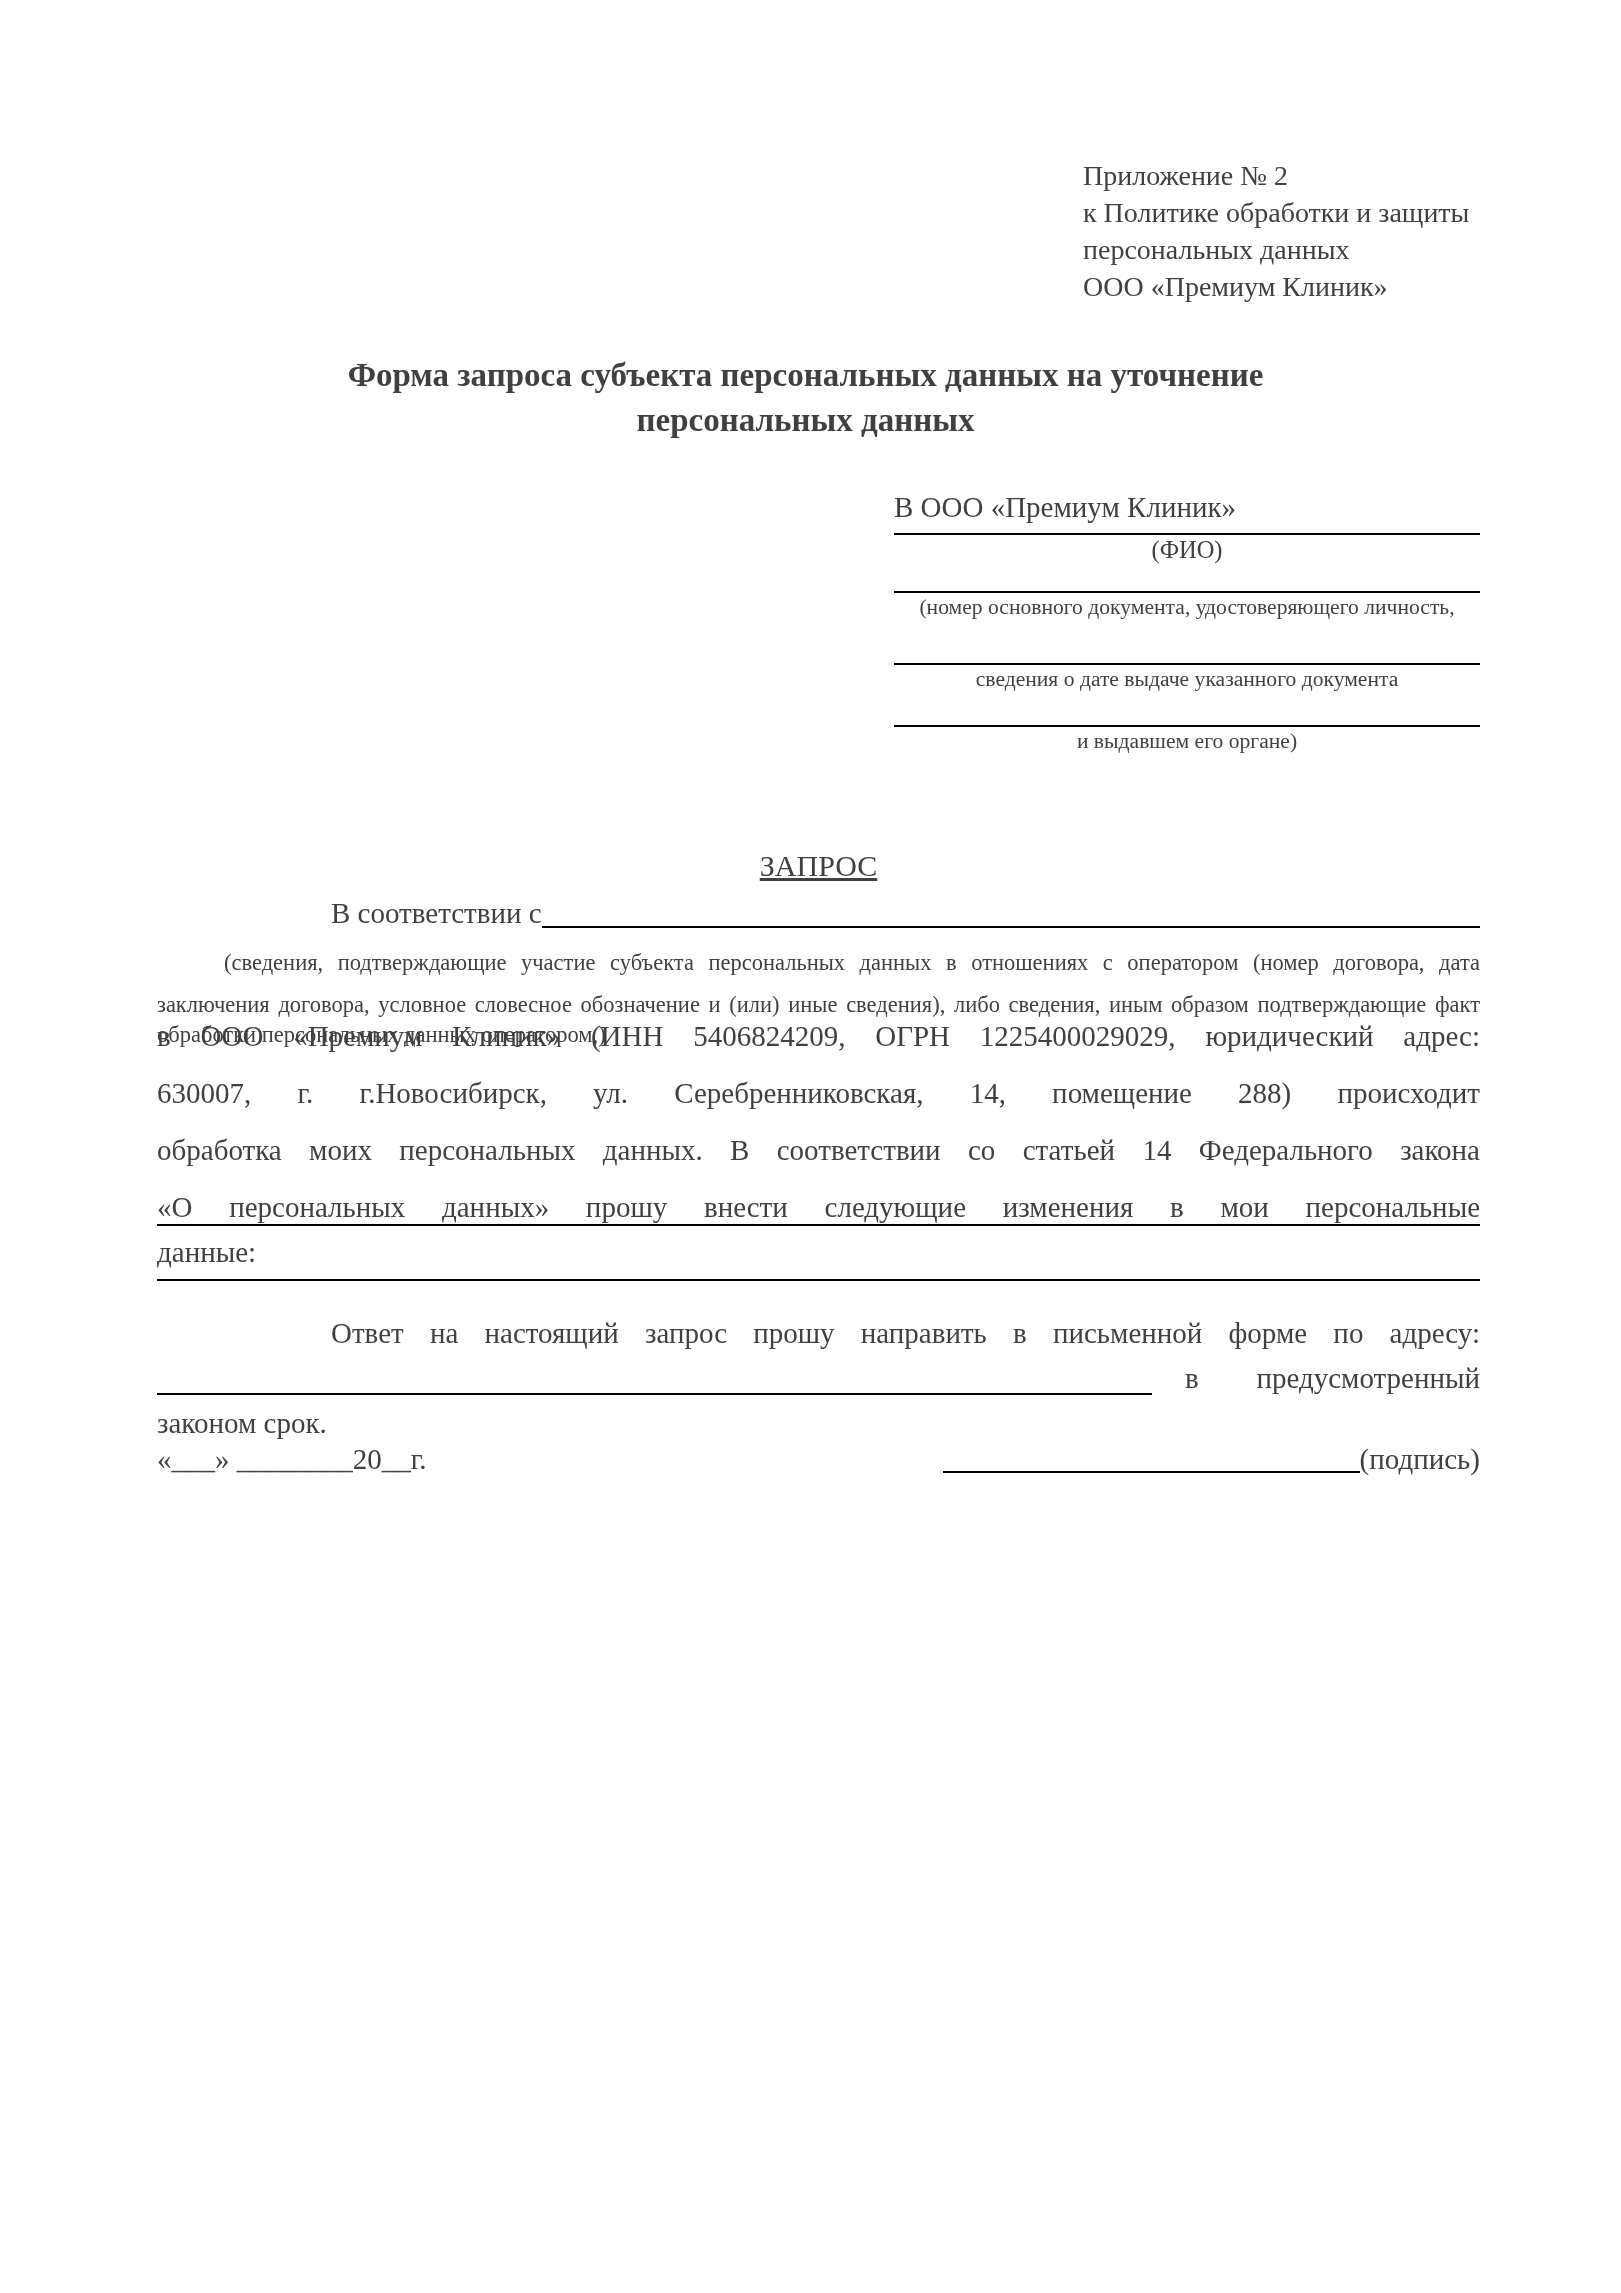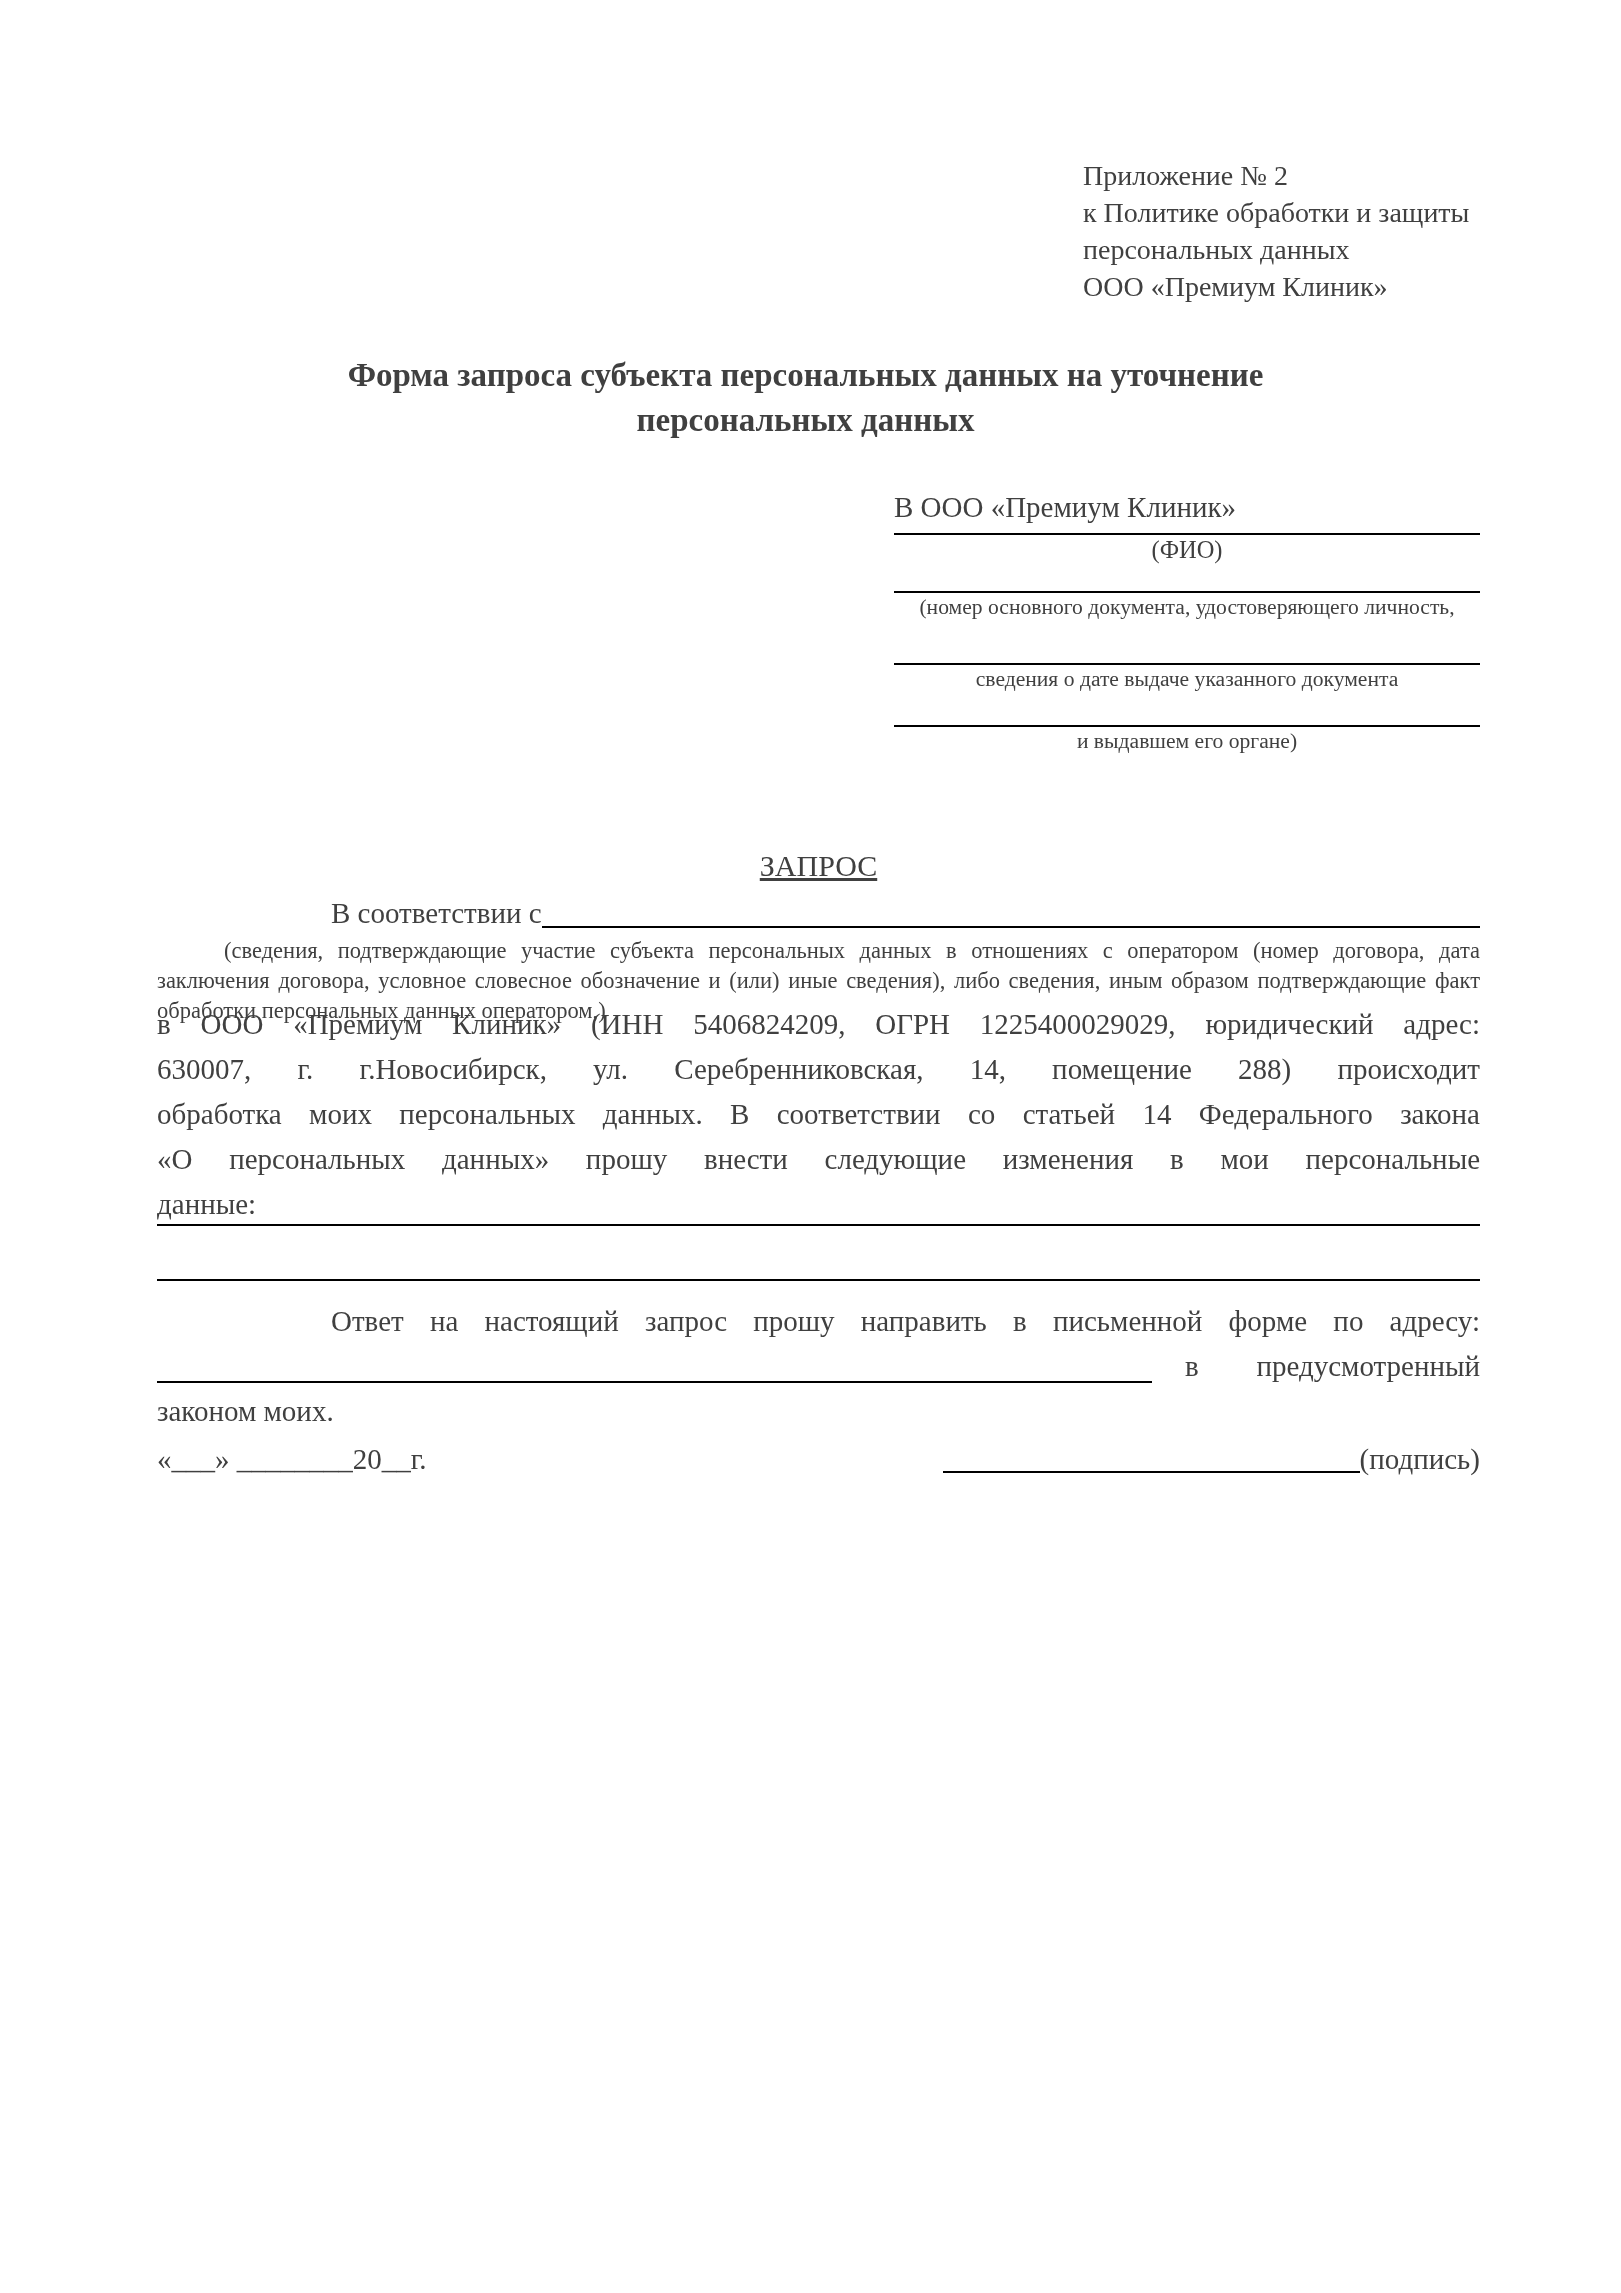--- a/index.html
+++ b/index.html
@@ -30,21 +30,21 @@
   
   .request-heading{left:157px;width:1323px;top:849px;font-size:30px;text-align:center;text-decoration:underline;}
   .basis-line{left:157px;width:1323px;top:894px;font-size:29px;line-height:39px;
               display:flex;padding-left:174px;box-sizing:border-box;}
   .basis-fill{flex:1;border-bottom:2.9px solid #000;margin-bottom:4.9px;}
 
   .footnote{left:157px;width:1323px;top:936px;font-size:22.5px;line-height:30px;}
   .footnote .indent1{text-indent:67px;}
 
   .bodytext{left:157px;width:1323px;top:1002px;font-size:29px;line-height:45px;}
-  .jl{text-align:justify;text-align-last:justify;}
+  .jl{text-align:justify;text-align-last:justify;margin-top:12px;}
 
   .blank-1{left:157px;width:1323px;top:1224px;}
   .blank-2{left:157px;width:1323px;top:1279px;}
 
   .reply{left:157px;width:1323px;top:1299px;font-size:29px;line-height:45px;}
   .reply-l1{text-indent:174px;}
   .reply-l2{display:flex;align-items:flex-end;}
   .addr-blank{width:995px;border-bottom:2.9px solid #000;margin-bottom:5.9px;}
   .reply-w1{margin-left:33px;}
   .reply-w2{margin-left:auto;}
@@ -107,21 +107,21 @@
   <div class="abs uline blank-1"></div>
   <div class="abs uline blank-2"></div>
 
   <div class="abs reply">
     <div class="jl reply-l1">Ответ на настоящий запрос прошу направить в письменной форме по адресу:</div>
     <div class="reply-l2">
       <span class="addr-blank"></span>
       <span class="reply-w1">в</span>
       <span class="reply-w2">предусмотренный</span>
     </div>
-    <div>законом моих.</div>
+    <div>законом срок.</div>
   </div>
 
   <div class="abs footer-row">
     <span>«___» ________20__г.</span>
     <span class="sig-group">
       <span class="sig-line"></span>
       <span>(подпись)</span>
     </span>
   </div>
 

